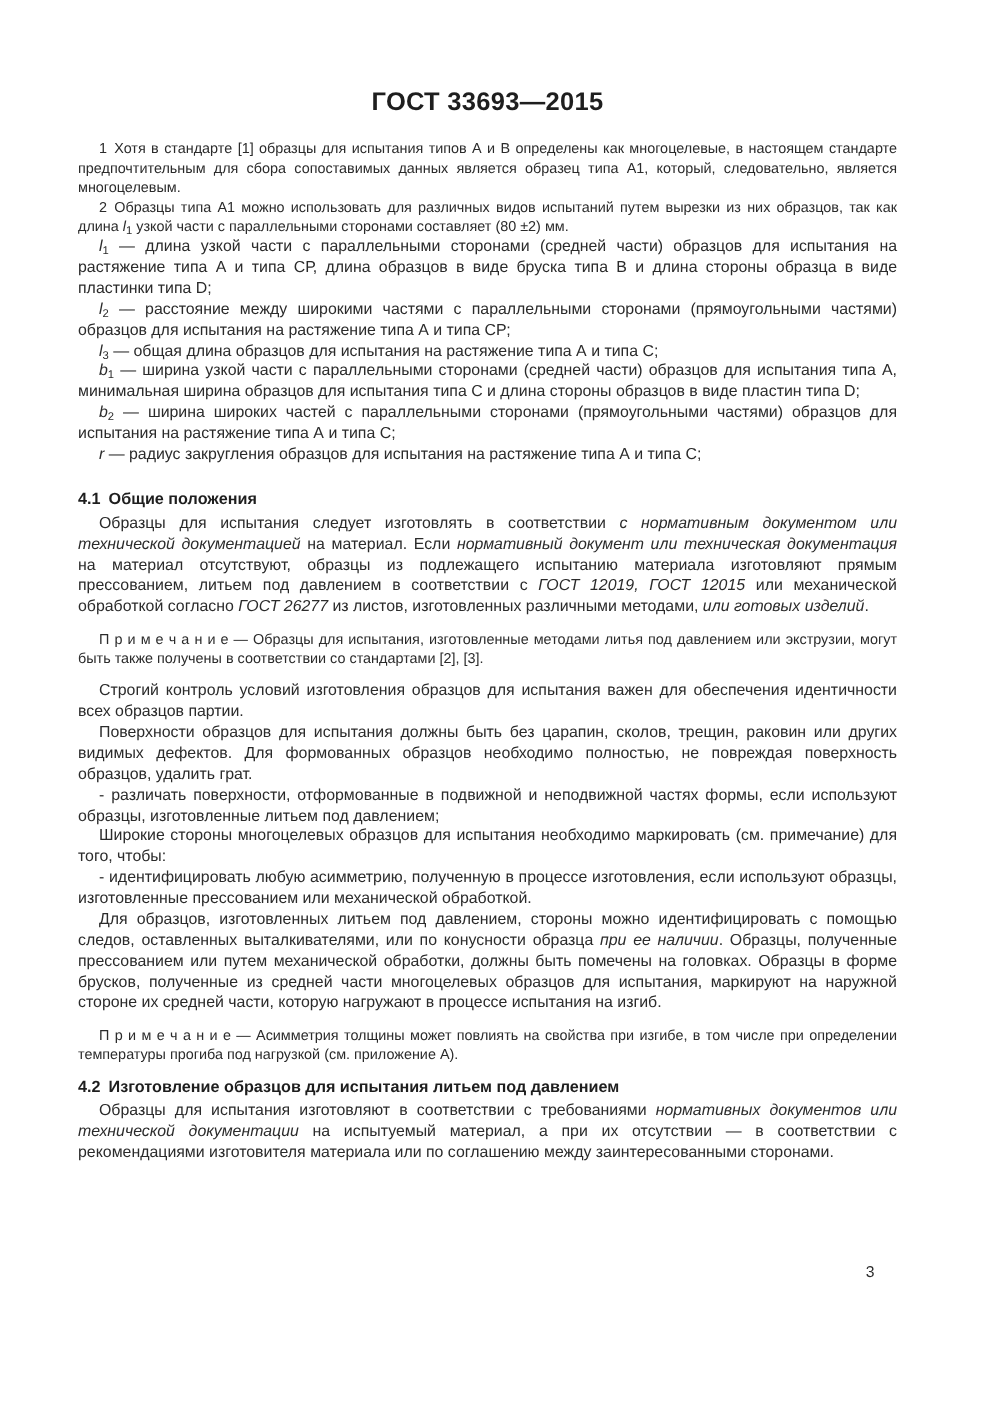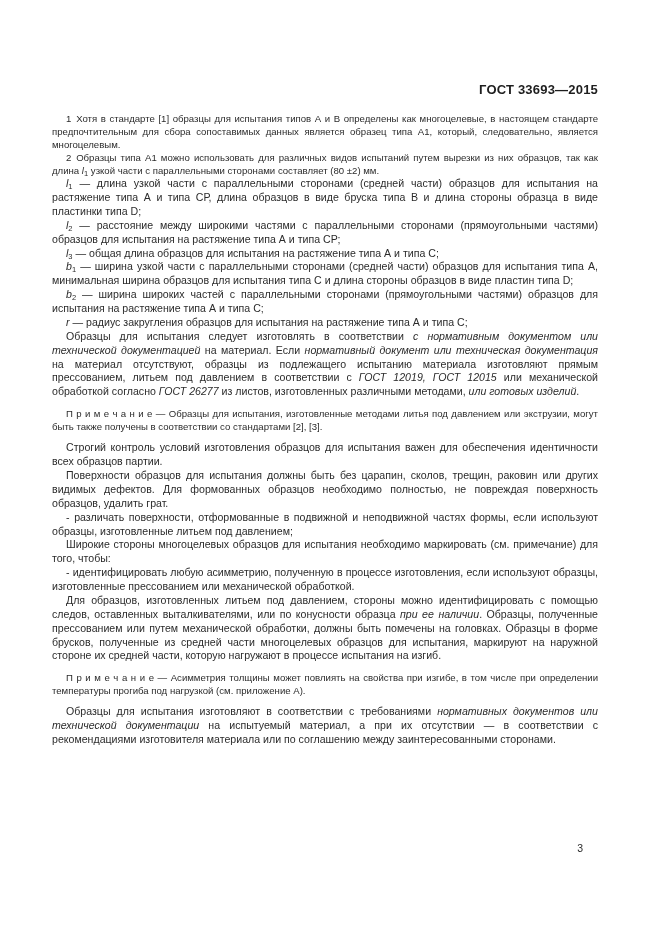--- a/index.html
+++ b/index.html
@@ -10,24 +10,24 @@
     color:#2b2b2b;
     font-family:"Liberation Sans", sans-serif;
     overflow:hidden;
   }
   .content {
     position:absolute;
     left:52px; top:0;
     width:546px;
   }
   .doc-header {
-    margin-top:82px;
-    text-align:right;
+    margin-top:58px;
+    text-align:center;
     font-weight:bold;
-    font-size:13px;
+    font-size:17px;
     letter-spacing:0.2px;
     color:#1e1e1e;
   }
   .para {
     margin:0;
     text-align:justify;
     text-indent:14px;
   }
   .body-text { font-size:10.6px; line-height:1.31; }
   .note-text { font-size:9.6px;  line-height:1.36; }
@@ -77,37 +77,39 @@
     <div>
       <p class="para body-text"><span style="font-style: italic;">l</span><sub>1</sub><span> — длина узкой части с параллельными сторонами (средней части) образцов для испытания на растяжение типа А и типа СР, длина образцов в виде бруска типа В и длина стороны образца в виде пластинки типа D;</span></p>
       <p class="para body-text"><span style="font-style: italic;">l</span><sub>2</sub><span> — расстояние между широкими частями с параллельными сторонами (прямоугольными частями) образцов для испытания на растяжение типа А и типа СР;</span></p>
       <p class="para body-text"><span style="font-style: italic;">l</span><sub>3</sub><span> — общая длина образцов для испытания на растяжение типа А и типа С;</span></p>
       <p class="para body-text"><span style="font-style: italic;">b</span><sub>1</sub><span> — ширина узкой части с параллельными сторонами (средней части) образцов для испытания типа А, минимальная ширина образцов для испытания типа С и длина стороны образцов в виде пластин типа D;</span></p>
       <p class="para body-text"><span style="font-style: italic;">b</span><sub>2</sub><span> — ширина широких частей с параллельными сторонами (прямоугольными частями) образцов для испытания на растяжение типа А и типа С;</span></p>
       <p class="para body-text"><span style="font-style: italic;">r</span><span> — радиус закругления образцов для испытания на растяжение типа А и типа С;</span></p>
     </div>
 
 
+    <h2 class="h-sub">4.1 Общие положения</h2>
 
     <p class="para body-text"><span>Образцы для испытания следует изготовлять в соответствии </span><span style="font-style: italic;">с нормативным документом или технической документацией</span><span> на материал. Если </span><span style="font-style: italic;">нормативный документ или техническая документация</span><span> на материал отсутствуют, образцы из подлежащего испытанию материала изготовляют прямым прессованием, литьем под давлением в соответствии с </span><span style="font-style: italic;">ГОСТ 12019, ГОСТ 12015</span><span> или механической обработкой согласно </span><span style="font-style: italic;">ГОСТ 26277</span><span> из листов, изготовленных различными методами, </span><span style="font-style: italic;">или готовых изделий</span><span>.</span></p>
 
     <div class="note-block note-text">
       <p class="para"><span>П р и м е ч а н и е — Образцы для испытания, изготовленные методами литья под давлением или экструзии, могут быть также получены в соответствии со стандартами [2], [3].</span></p>
     </div>
 
     <p class="para body-text"><span>Строгий контроль условий изготовления образцов для испытания важен для обеспечения идентичности всех образцов партии.</span></p>
     <p class="para body-text"><span>Поверхности образцов для испытания должны быть без царапин, сколов, трещин, раковин или других видимых дефектов. Для формованных образцов необходимо полностью, не повреждая поверхность образцов, удалить грат.</span></p>
     <p class="para body-text"><span>- различать поверхности, отформованные в подвижной и неподвижной частях формы, если используют образцы, изготовленные литьем под давлением;</span></p>
     <p class="para body-text"><span>Широкие стороны многоцелевых образцов для испытания необходимо маркировать (см. примечание) для того, чтобы:</span></p>
     <p class="para body-text"><span>- идентифицировать любую асимметрию, полученную в процессе изготовления, если используют образцы, изготовленные прессованием или механической обработкой.</span></p>
     <p class="para body-text"><span>Для образцов, изготовленных литьем под давлением, стороны можно идентифицировать с помощью следов, оставленных выталкивателями, или по конусности образца </span><span style="font-style: italic;">при ее наличии</span><span>. Образцы, полученные прессованием или путем механической обработки, должны быть помечены на головках. Образцы в форме брусков, полученные из средней части многоцелевых образцов для испытания, маркируют на наружной стороне их средней части, которую нагружают в процессе испытания на изгиб.</span></p>
 
     <div class="note-block note-text">
       <p class="para"><span>П р и м е ч а н и е — Асимметрия толщины может повлиять на свойства при изгибе, в том числе при определении температуры прогиба под нагрузкой (см. приложение А).</span></p>
     </div>
 
+    <h2 class="h-sub h-sub2">4.2 Изготовление образцов для испытания литьем под давлением</h2>
 
     <p class="para body-text"><span>Образцы для испытания изготовляют в соответствии с требованиями </span><span style="font-style: italic;">нормативных документов или технической документации</span><span> на испытуемый материал, а при их отсутствии — в соответствии с рекомендациями изготовителя материала или по соглашению между заинтересованными сторонами.</span></p>
 
   </div>
 
   <div class="page-num">3</div>
 </div>
 
 </body></html>

